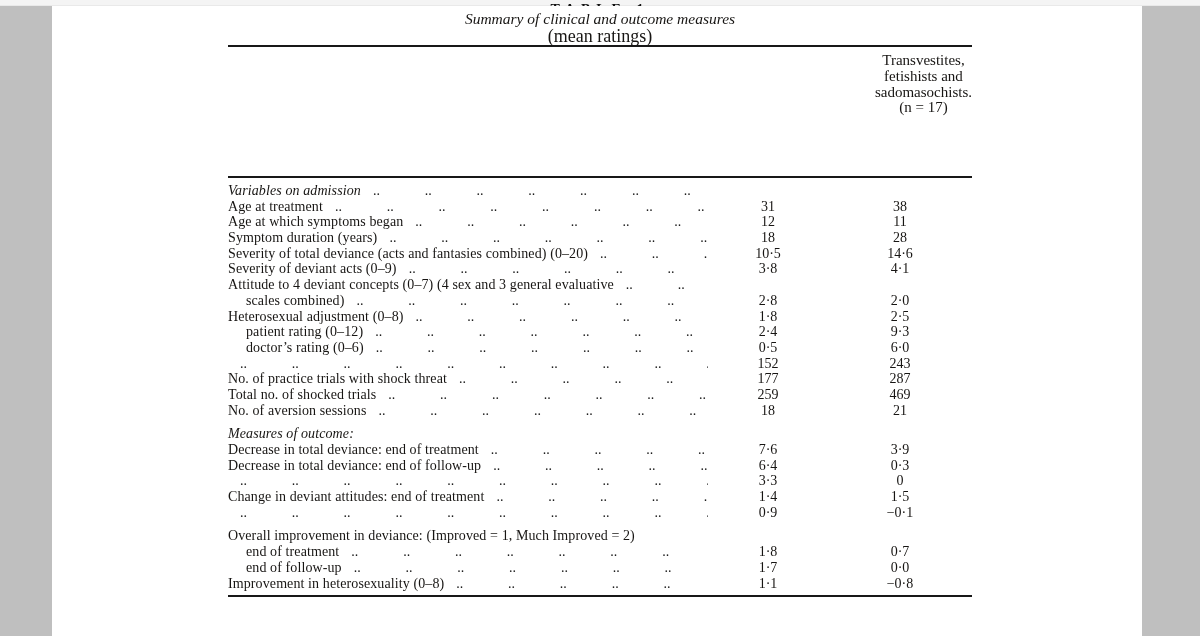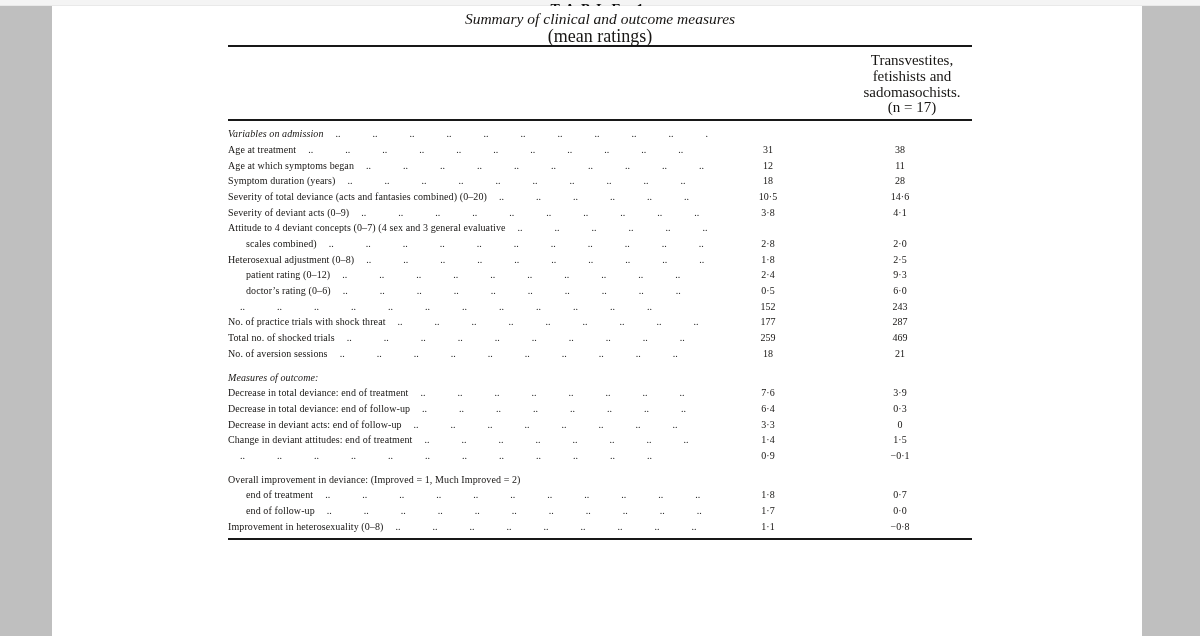--- a/index.html
+++ b/index.html
@@ -20,27 +20,27 @@
 
   .caption-clip{height:6px;overflow:hidden;text-align:center;}
   .caption-text{display:inline-block;margin-top:-8px;font-weight:bold;font-size:14px;line-height:15px;letter-spacing:6px;color:#111;}
 
   .title{margin-top:4px;text-align:center;font-style:italic;font-size:15.5px;line-height:17px;}
   .subtitle{text-align:center;font-size:18px;line-height:18px;}
 
   .rule{border-top:2.5px solid #181818;}
   .rule-mid{border-top:2.8px solid #181818;}
 
-  .colheads{display:flex;align-items:flex-end;padding:6px 0 3px 0;}
+  .colheads{display:flex;align-items:flex-end;padding:6px 0 3px 0;flex-direction:column;}
   .hspacer{flex:1 1 auto;}
   .h{white-space:pre-line;text-align:center;font-size:15px;line-height:15.8px;}
   .h1{flex:0 0 120px;}
   .h2{flex:0 0 144px;}
 
-  .rows{padding:5px 0 4px 0;font-size:10px;font-family:Liberation Serif, serif;}
+  .rows{padding:5px 0 4px 0;font-size:14px;font-family:Liberation Serif, serif;}
   .row{display:flex;align-items:baseline;height:15.7px;line-height:15.7px;white-space:nowrap;}
   .row.gap{margin-top:8px;}
   .label{flex:0 0 auto;letter-spacing:0.1px;}
   .label.it{font-style:italic;}
   .label.ind{padding-left:18px;}
   .leader{flex:1 1 0;min-width:0;overflow:hidden;white-space:nowrap;word-spacing:2.95em;padding-left:12px;color:#1c1c1c;}
   .val{flex:0 0 auto;text-align:center;font-feature-settings:"onum" 1;}
   .v1{width:120px;}
   .v2{width:144px;}
 </style>
@@ -176,21 +176,20 @@
             <div class="val v1">7·6</div>
             <div class="val v2">3·9</div>
           </div>
           <div class="row">
             <div class="label">Decrease in total deviance: end of follow-up</div>
             <div class="leader">.. .. .. .. .. .. .. .. .. .. .. ..</div>
             <div class="val v1">6·4</div>
             <div class="val v2">0·3</div>
           </div>
           <div class="row">
-            <div class="label">Decrease in deviant acts: end of follow-up</div>
             <div class="leader">.. .. .. .. .. .. .. .. .. .. .. ..</div>
             <div class="val v1">3·3</div>
             <div class="val v2">0</div>
           </div>
           <div class="row">
             <div class="label">Change in deviant attitudes: end of treatment</div>
             <div class="leader">.. .. .. .. .. .. .. .. .. .. .. ..</div>
             <div class="val v1">1·4</div>
             <div class="val v2">1·5</div>
           </div>

